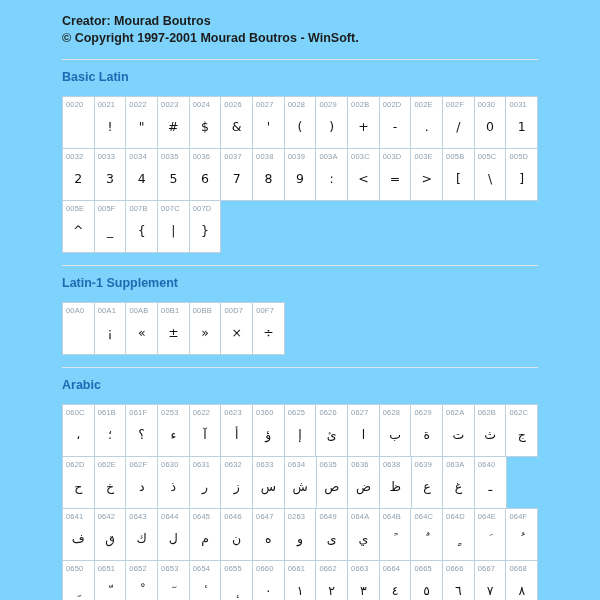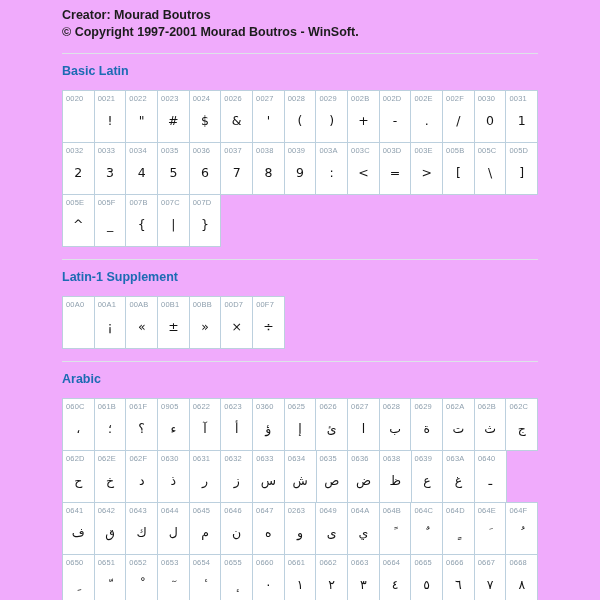--- a/index.html
+++ b/index.html
@@ -4,23 +4,23 @@
 <style>
   html, body { margin: 0; padding: 0; background: #ffffff; }
   body {
     width: 600px; height: 600px; overflow: hidden;
     font-family: "Liberation Sans", sans-serif;
     color: #1a1a1a;
   }
   .page {
     box-sizing: border-box;
     width: 600px; height: 600px;
-    padding: 7px 62px 0 62px;
+    padding: 13px 62px 0 62px;
     overflow: hidden;
-    background: #f0abfc;
+    background: #7dd3fc;
   }
   .hdr-line {
     font-weight: bold;
     font-size: 12.5px;
     line-height: 17px;
     color: #1c1c1c;
     white-space: nowrap;
   }
   .section-divider {
     height: 1px;
@@ -270,21 +270,21 @@
             </div>
             <div class="cell">
               <div class="cell-code">061B</div>
               <div class="cell-glyph">؛</div>
             </div>
             <div class="cell">
               <div class="cell-code">061F</div>
               <div class="cell-glyph">؟</div>
             </div>
             <div class="cell">
-              <div class="cell-code">0905</div>
+              <div class="cell-code">0253</div>
               <div class="cell-glyph">ء</div>
             </div>
             <div class="cell">
               <div class="cell-code">0622</div>
               <div class="cell-glyph">آ</div>
             </div>
             <div class="cell">
               <div class="cell-code">0623</div>
               <div class="cell-glyph">أ</div>
             </div>

